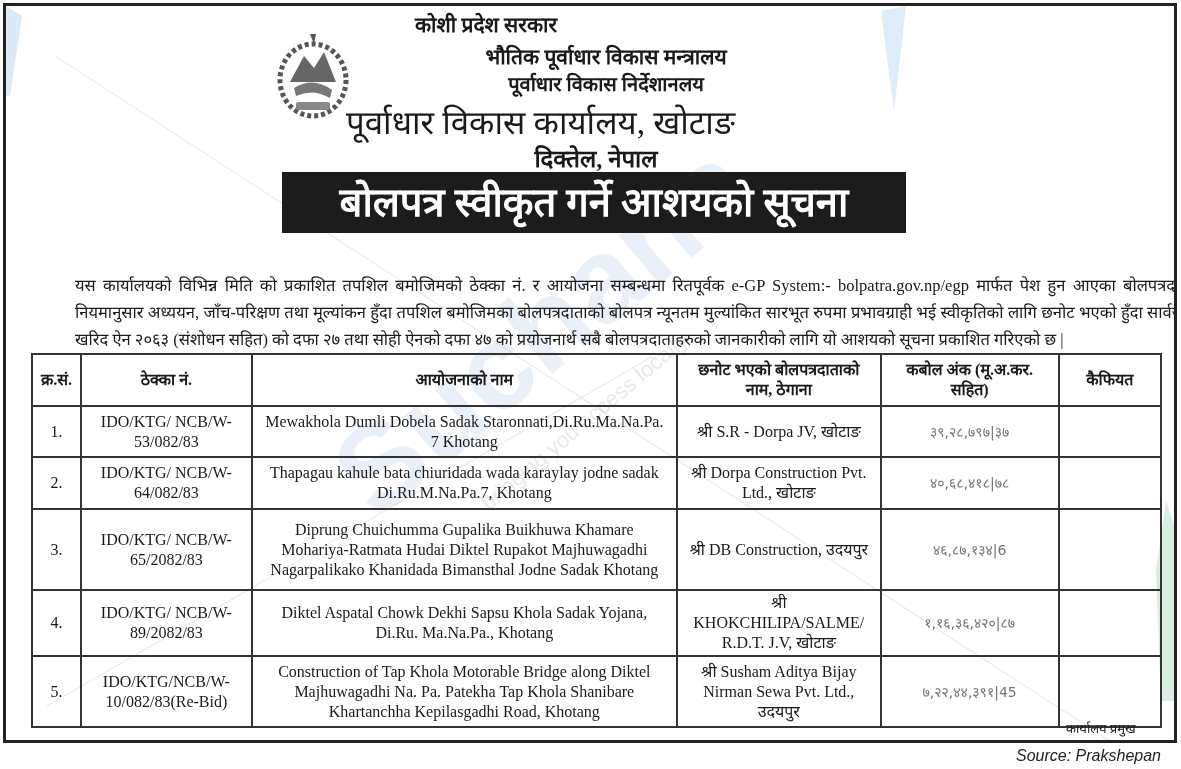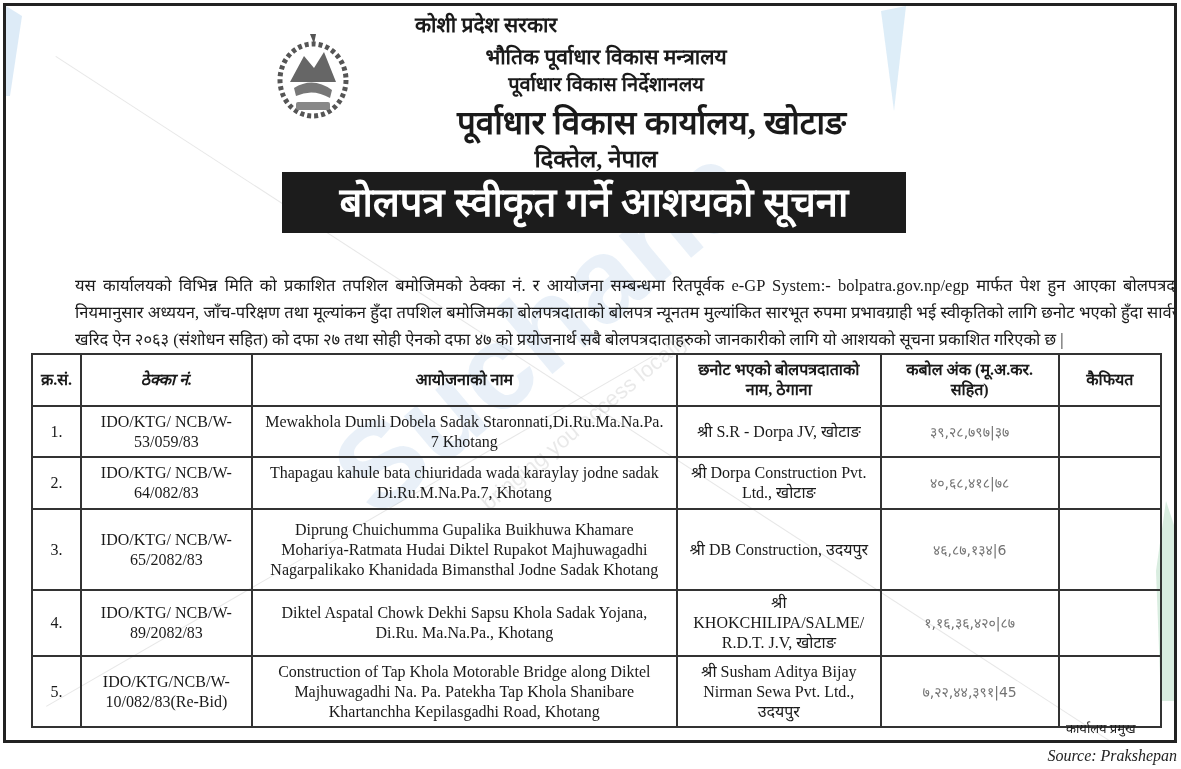--- a/index.html
+++ b/index.html
@@ -27,21 +27,21 @@
   }
   .wm-line { position: absolute; height: 1px; background: #cfcfcf; opacity: 0.5; transform-origin: left top; pointer-events: none; }
   .wm-arrow { position: absolute; pointer-events: none; }
 
   .emblem { position: absolute; left: 270px; top: 26px; width: 74px; height: 90px; }
 
   .hdr { position: absolute; left: 0; width: 100%; text-align: center; }
   .h1 { top: 4px; font-size: 21px; font-weight: bold; left: 350px; width: 260px; }
   .h2 { top: 36px; font-size: 21px; font-weight: bold; left: 440px; width: 320px; text-align:center; }
   .h3 { top: 64px; font-size: 20px; font-weight: bold; left: 440px; width: 320px; text-align:center; }
-  .h4 { top: 93px; font-size: 33px; font-weight: bold; left: 340px; width: 500px; text-align:right; }
+  .h4 { top: 93px; font-size: 33px; font-weight: normal; left: 340px; width: 500px; text-align:left; }
   .h5 { top: 135px; font-size: 24px; font-weight: bold; left: 450px; width: 280px; text-align:center; }
 
   .title-bar {
     position: absolute; left: 276px; top: 166px; width: 624px; height: 61px;
     background: #1c1c1c; color: #fff; text-align: center;
     font-size: 40px; font-weight: bold; line-height: 61px;
   }
   .pub-date { position: absolute; left: 420px; top: 233px; width: 340px; text-align: center; font-size: 18px; font-weight: bold; }
 
   .body-text {
@@ -51,30 +51,30 @@
 
   table.bids {
     position: absolute; left: 25px; top: 347px; width: 1131px;
     border-collapse: collapse; font-size: 16px;
   }
   table.bids th, table.bids td {
     border: 2px solid #333; text-align: center; vertical-align: middle;
     padding: 2px 8px; line-height: 20px;
   }
   table.bids th { font-weight: bold; font-size: 16px; height: 52px; }
-  .c1 { width: 45px; } .c2 { width: 171px; font-style: italic; } .c3 { width: 429px; }
+  .c1 { width: 45px; } .c2 { width: 171px; } .c3 { width: 429px; }
   .c4 { width: 204px; } .c5 { width: 179px; } .c6 { width: 103px; }
   .r1 td { height: 51px; } .r2 td { height: 52px; } .r3 td { height: 81px; }
   .r4 td { height: 52px; } .r5 td { height: 71px; }
   td.amt { font-family: "DejaVu Sans", sans-serif; font-size: 14px; color: #737373; }
 
   .signature { position: absolute; left: 1060px; top: 713px; font-size: 13px; }
   .source {
-    position: absolute; right: 4px; top: 747px;
-    font-family: Liberation Serif, serif; font-style: italic; font-size: 16px; color: #222;
+    position: absolute; right: 20px; top: 747px;
+    font-family: Liberation Sans, sans-serif; font-style: italic; font-size: 16px; color: #222;
   }
 </style>
 </head>
 <body>
 
 <div class="frame">
 
   <div class="wm-line" style="left:50px;top:50px;width:1600px;transform:rotate(33deg);"></div>
   <div class="wm-line" style="left:40px;top:700px;width:700px;transform:rotate(-30deg);"></div>
   <svg class="wm-arrow" style="left:0;top:0;" width="20" height="90" viewBox="0 0 20 90">
@@ -114,21 +114,21 @@
         <th class="c2">ठेक्का नं.</th>
         <th class="c3">आयोजनाको नाम</th>
         <th class="c4">छनोट भएको बोलपत्रदाताको नाम, ठेगाना</th>
         <th class="c5">कबोल अंक (मू.अ.कर. सहित)</th>
         <th class="c6">कैफियत</th>
       </tr>
     </thead>
     <tbody>
       <tr class="r1">
         <td>1.</td>
-        <td>IDO/KTG/ NCB/W-53/059/83</td>
+        <td>IDO/KTG/ NCB/W-53/082/83</td>
         <td>Mewakhola Dumli Dobela Sadak Staronnati,Di.Ru.Ma.Na.Pa. 7 Khotang</td>
         <td>श्री  S.R - Dorpa JV, खोटाङ</td>
         <td class="amt">३९,२८,७९७|३७</td>
         <td></td>
       </tr>
       <tr class="r2">
         <td>2.</td>
         <td>IDO/KTG/ NCB/W-64/082/83</td>
         <td>Thapagau kahule bata chiuridada wada karaylay jodne sadak Di.Ru.M.Na.Pa.7, Khotang</td>
         <td>श्री  Dorpa Construction Pvt. Ltd., खोटाङ</td>

